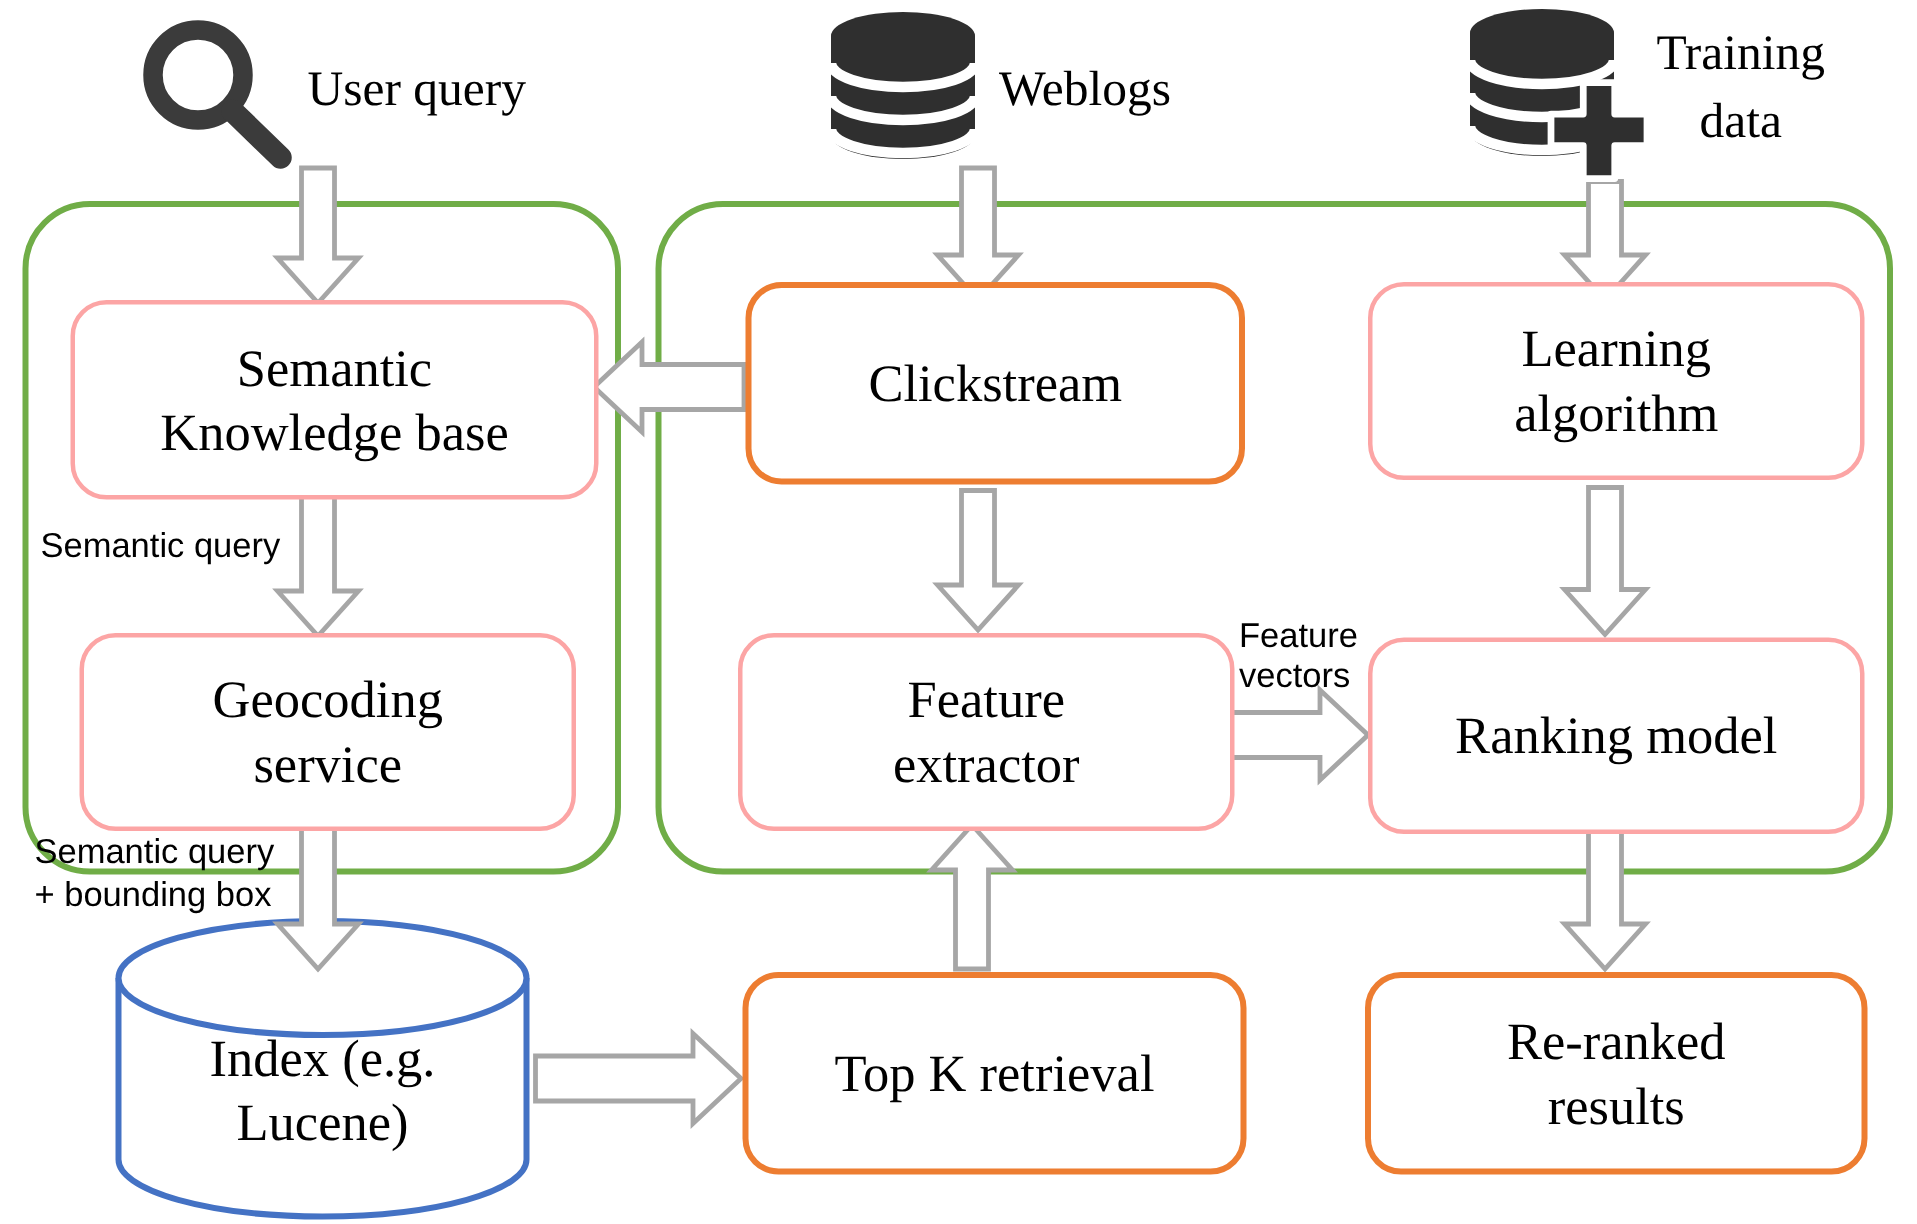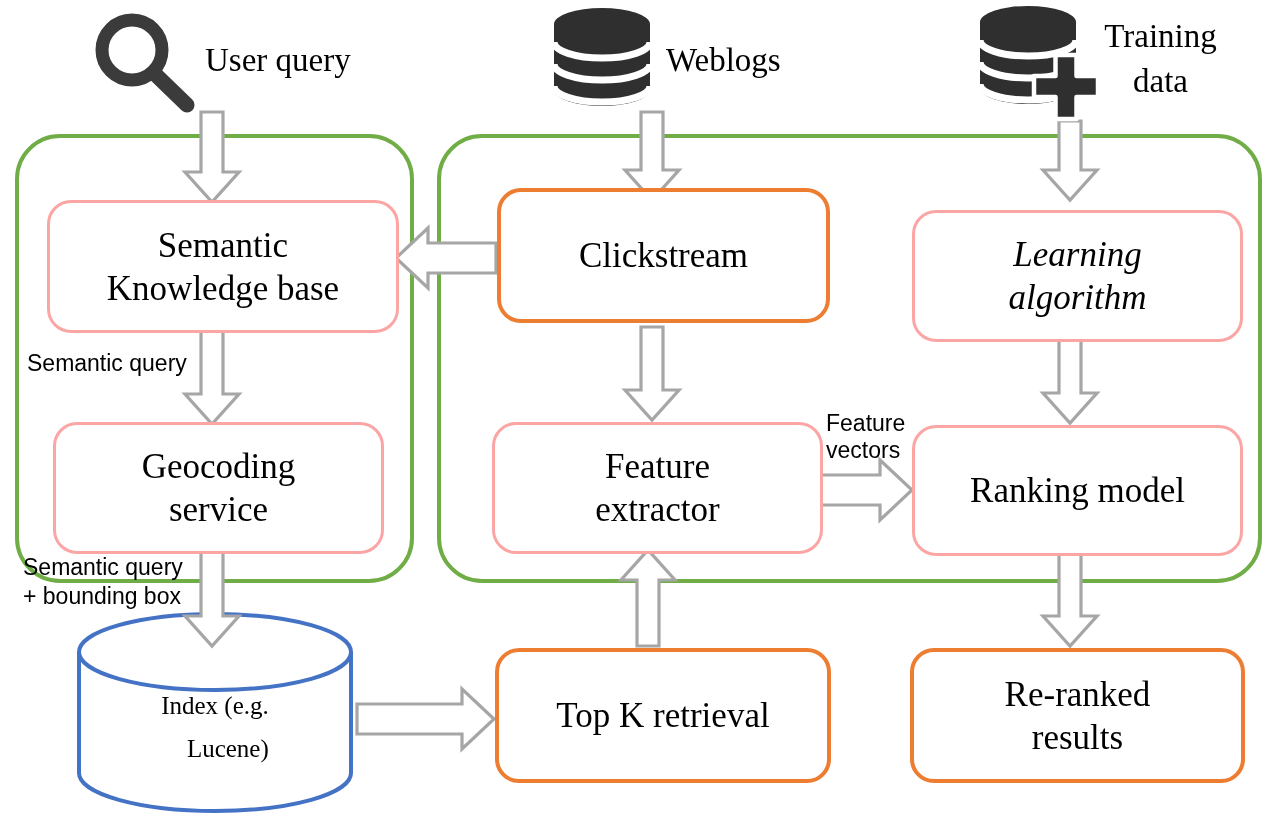--- a/index.html
+++ b/index.html
@@ -15,21 +15,21 @@
   .node {
     position:absolute; background:#fff; z-index:3;
     display:flex; align-items:center; justify-content:center;
     text-align:center; white-space:pre-line;
     font-size:35px; line-height:43px; border-radius:24px;
   }
   .node.blue   { border:3px solid #fca5a5; }
   .node.orange { border:4px solid #ED7D31; }
   .index-label {
     position:absolute; z-index:3; display:flex; align-items:center; justify-content:center;
-    text-align:right; white-space:pre-line; font-size:25px; line-height:43px;
+    text-align:center; white-space:pre-line; font-size:35px; line-height:43px;
   }
   .ann {
     position:absolute; z-index:4; font-family:"Liberation Sans", sans-serif;
     font-size:23px; line-height:29px; white-space:pre-line;
   }
   .src-label {
     position:absolute; z-index:4; font-size:33px; line-height:45px; white-space:pre-line;
   }
   .src-label.center { text-align:center; }
   .arrow { fill:#ffffff; stroke:#A6A6A6; stroke-width:3.2; stroke-linejoin:miter; }
@@ -88,21 +88,21 @@
   <div class="src-label center" style="left:1088px; top:14px; width:145px;">Training
 data</div>
 
   <div class="node blue" style="left:47px; top:200px; width:346px; height:127px;">Semantic
 Knowledge base</div>
   <div class="node blue" style="left:53px; top:422px; width:325px; height:126px;">Geocoding
 service</div>
   <div class="node orange" style="left:497px; top:188px; width:325px; height:127px;">Clickstream</div>
   <div class="node blue" style="left:492px; top:422px; width:325px; height:126px;">Feature
 extractor</div>
-  <div class="node blue" style="left:912px; top:210px; width:325px; height:126px;font-style:italic;">Learning
+  <div class="node blue" style="left:912px; top:188px; width:325px; height:126px;">Learning
 algorithm</div>
   <div class="node blue" style="left:912px; top:425px; width:325px; height:125px;">Ranking model</div>
   <div class="node orange" style="left:495px; top:648px; width:328px; height:127px;">Top K retrieval</div>
   <div class="node orange" style="left:910px; top:648px; width:327px; height:127px;">Re-ranked
 results</div>
 
   <div class="index-label" style="left:95px; top:662px; width:240px; height:130px;">Index (e.g.
 Lucene)</div>
 
   <div class="ann" style="left:27px; top:349px;">Semantic query</div>

